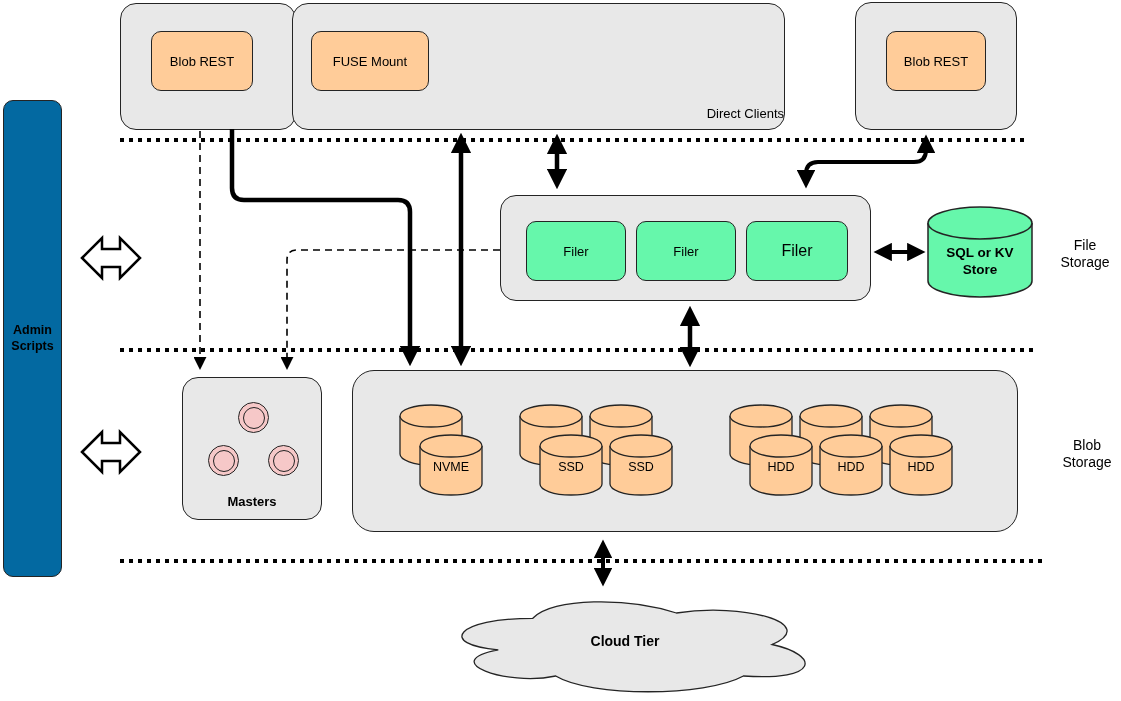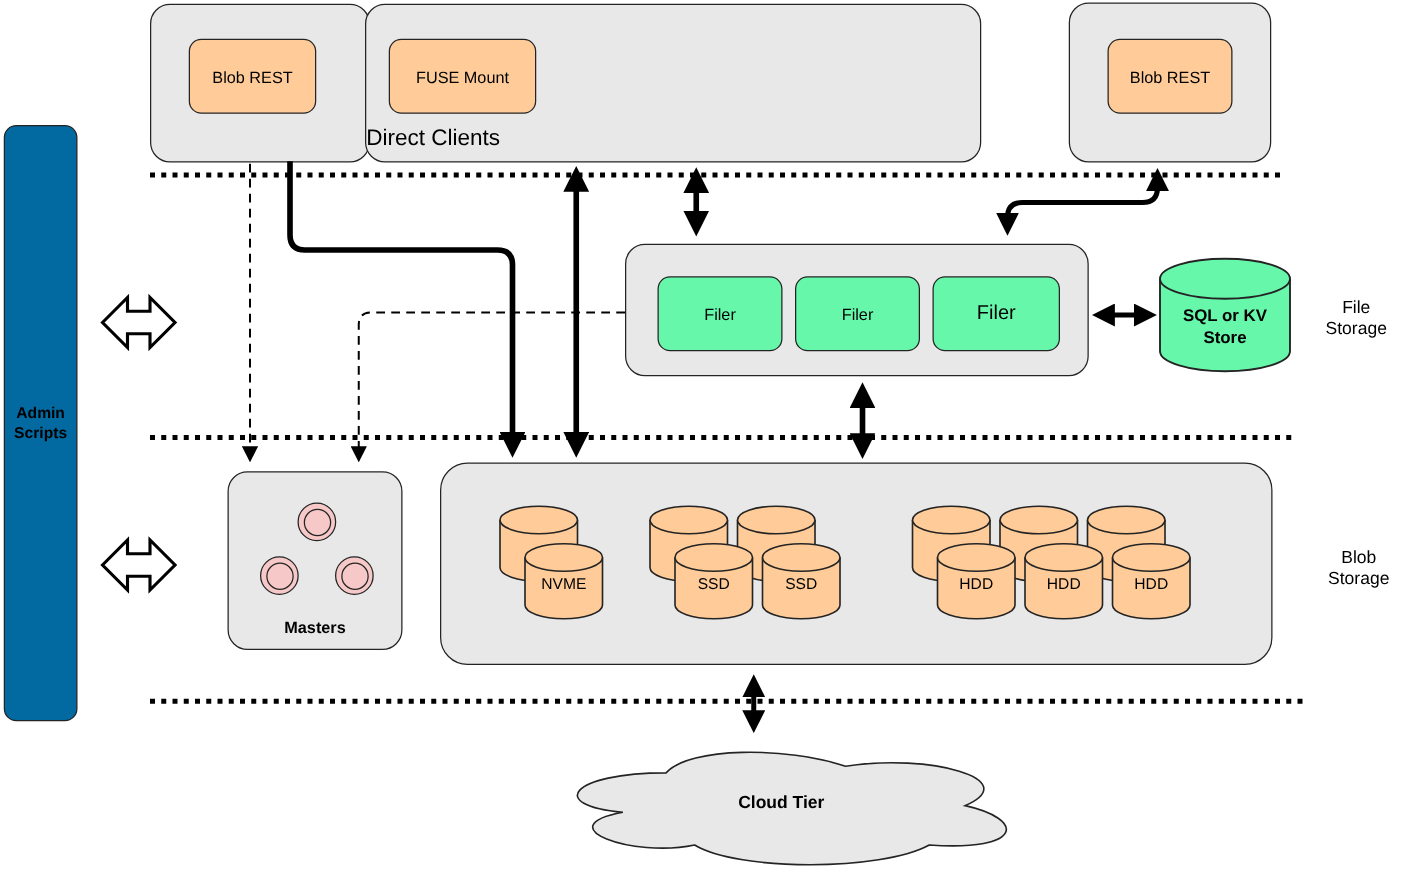--- a/index.html
+++ b/index.html
@@ -6,21 +6,21 @@
   .canvas { position:relative; width:1121px; height:701px; background:#ffffff;
             font-family:"Liberation Sans", sans-serif; color:#000; overflow:hidden; }
   .canvas * { box-sizing:border-box; }
 
   .grp { position:absolute; background:#e8e8e8; border:1px solid #242424; border-radius:16px; }
   .obox { position:absolute; background:#ffcc99; border:1px solid #242424; border-radius:10px;
           display:flex; align-items:center; justify-content:center; font-size:13px; text-align:center; }
   .gbox { position:absolute; background:#66f7ab; border:1px solid #242424; border-radius:10px;
           display:flex; align-items:center; justify-content:center; font-size:13px; }
   .gbox.large { font-size:16px; }
-  .grp-label { position:absolute; bottom:8px; left:0; right:0; text-align:left; font-size:18px;margin-top:44px; }
+  .grp-label { position:absolute; bottom:8px; left:0; right:0; text-align:right; font-size:13px;margin-top:44px; }
 
   .bar { position:absolute; left:3px; top:100px; width:59px; height:477px; background:#0369a1;
          border:1px solid #242424; border-radius:10px; display:flex; align-items:center; justify-content:center; }
   .bar-label { font-weight:bold; font-size:12.5px; text-align:center; line-height:1.25; }
 
   .side-label { position:absolute; width:92px; text-align:center; font-size:14px; line-height:1.2; }
 
   .mlabel { position:absolute; bottom:10px; left:0; right:0; text-align:center; font-weight:bold; font-size:13px; }
   .circle-outer { position:absolute; width:31px; height:31px; border:1.5px solid #242424;
                   border-radius:50%; background:#f6c8c8; }

